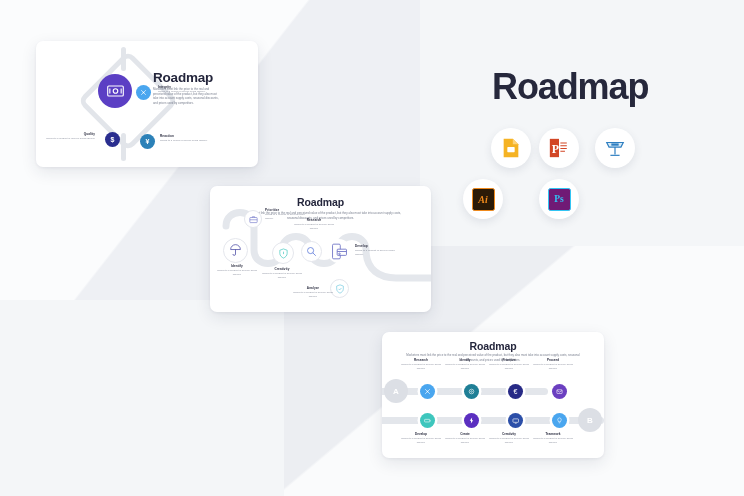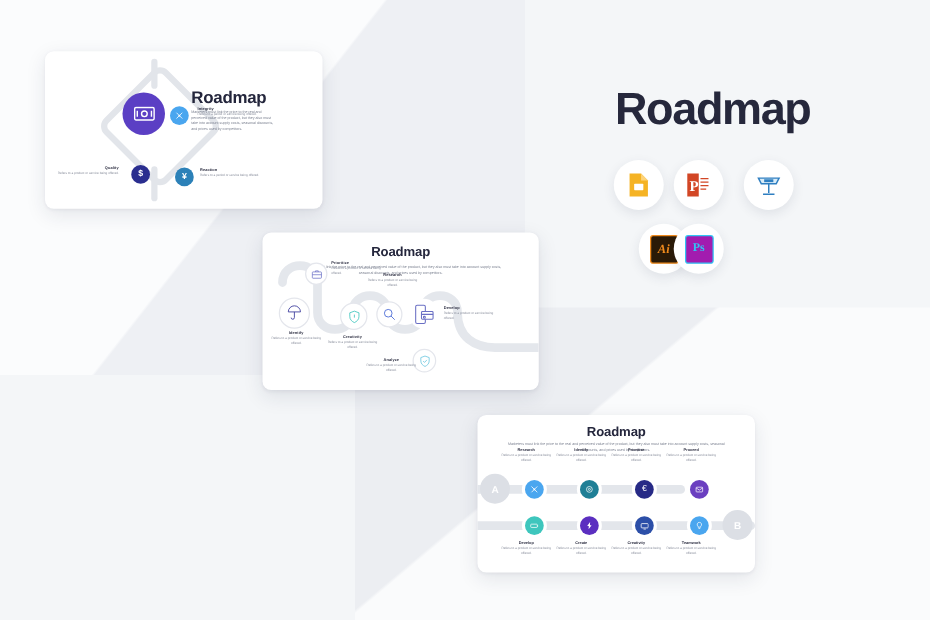--- a/index.html
+++ b/index.html
@@ -114,25 +114,25 @@
     font-size:36px;font-weight:bold;color:#26283c;letter-spacing:-1.1px;
   }
   .badge{
     position:absolute;width:40px;height:40px;border-radius:50%;background:#fff;
     box-shadow:0 3px 9px rgba(38,48,78,.10);
     display:flex;align-items:center;justify-content:center;
   }
   .bd1{left:491px;top:128px;}
   .bd2{left:539px;top:128px;}
   .bd3{left:595px;top:128px;}
-  .bd4{left:511px;top:179px;}
+  .bd4{left:463px;top:179px;}
   .bd5{left:539px;top:179px;}
   .sq{width:21px;height:21px;border-radius:2.5px;display:flex;align-items:center;justify-content:center;}
   .sq-ai{background:#2b1a07;border:1.3px solid #f08a1c;color:#f08a1c;font-size:10px;font-weight:bold;font-style:italic;font-family:"Liberation Serif",serif;}
-  .sq-ps{background:#a21caf;border:1.3px solid #31c5f4;color:#31c5f4;font-size:9.5px;font-weight:bold;font-family:"Liberation Serif",serif;}
+  .sq-ps{background:#701a75;border:1.3px solid #31c5f4;color:#31c5f4;font-size:9.5px;font-weight:bold;font-family:"Liberation Serif",serif;}
 </style>
 </head>
 <body>
 
 <div class="bg-base"></div>
 <div class="bg-wedge-top"></div>
 <div class="bg-wedge-bottom"></div>
 
 <div class="card" id="card1">
   <div class="c1-wrap">

